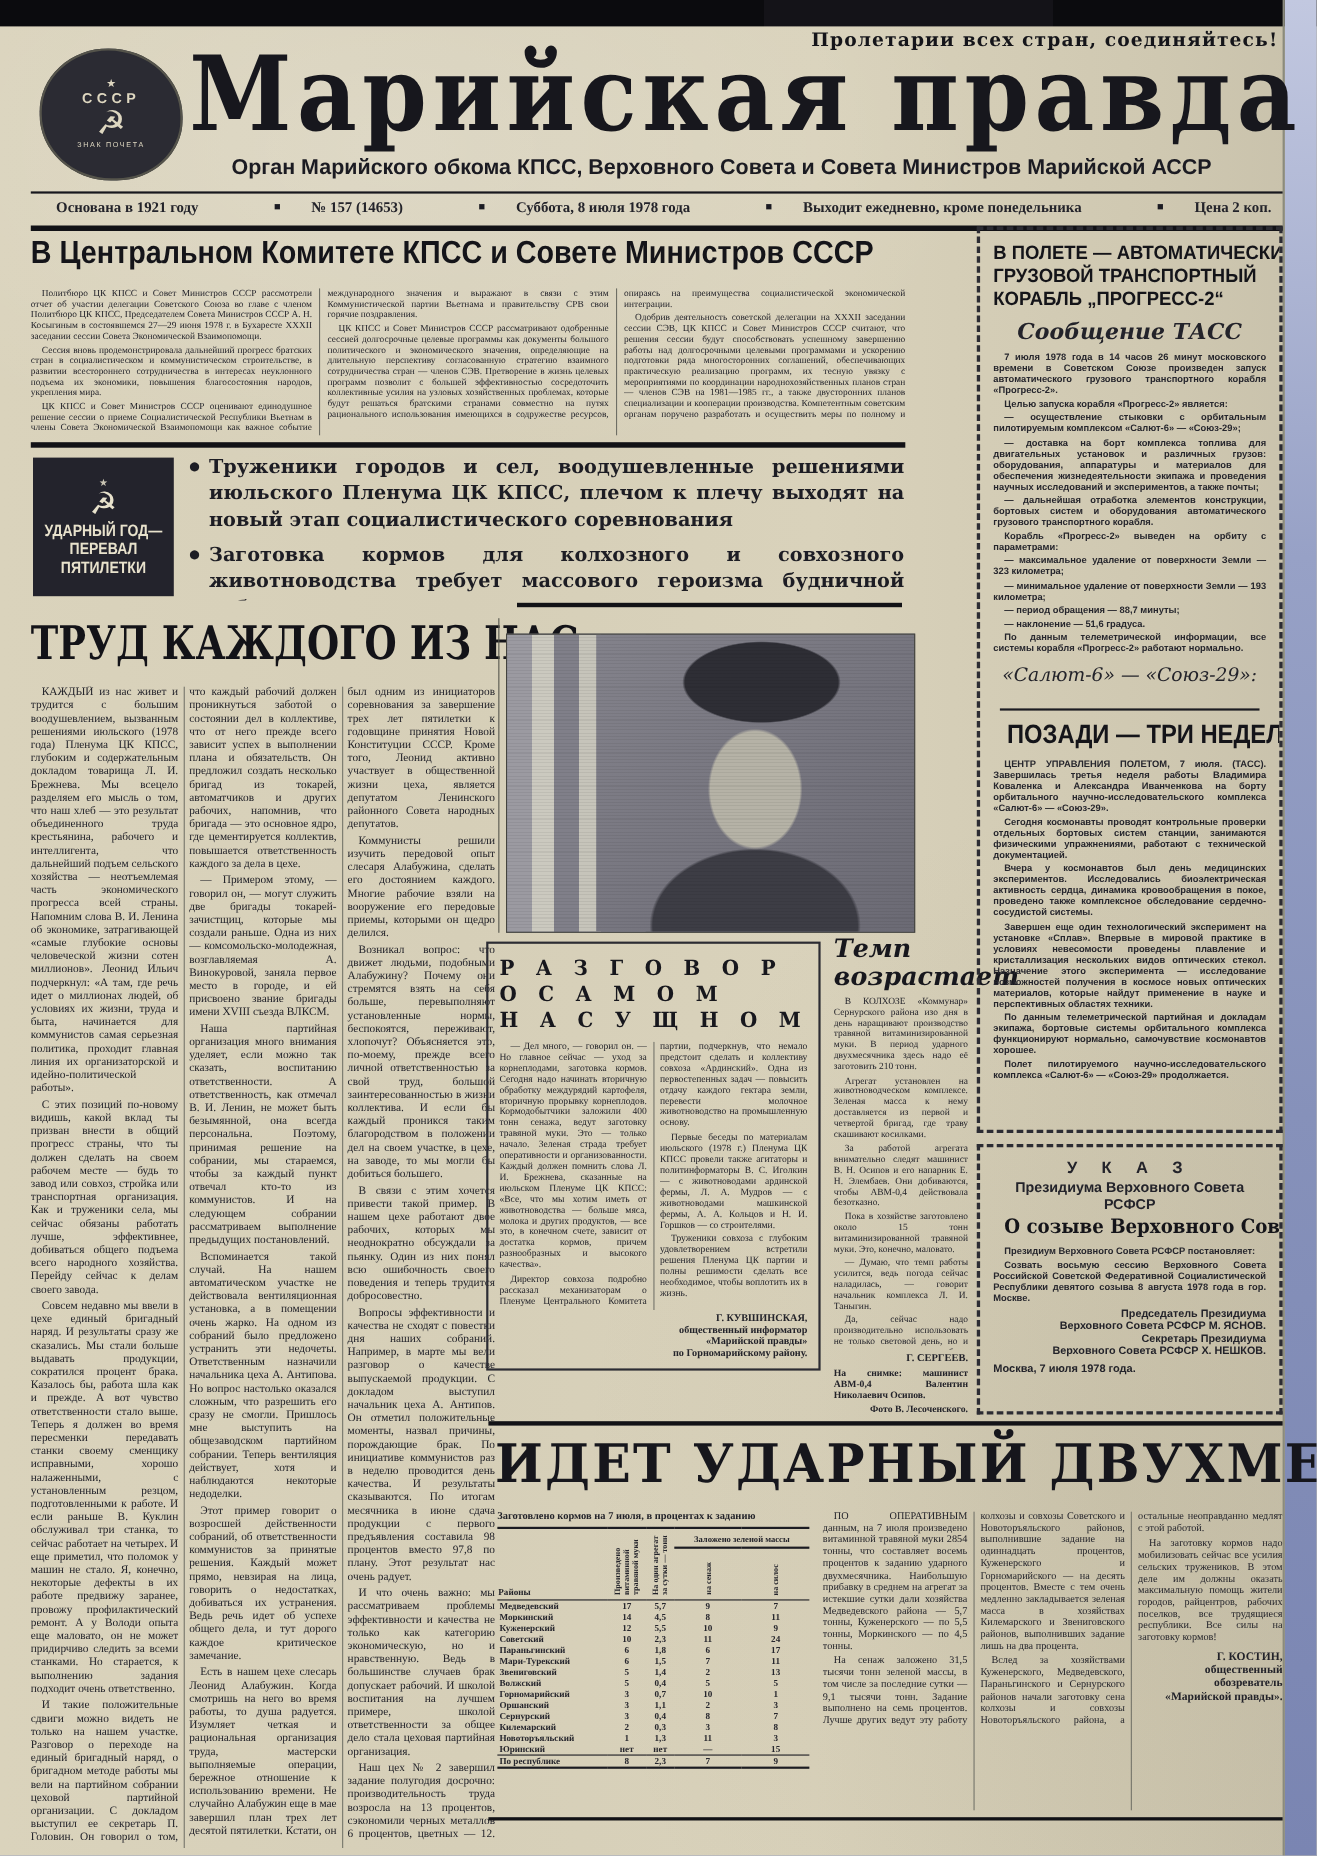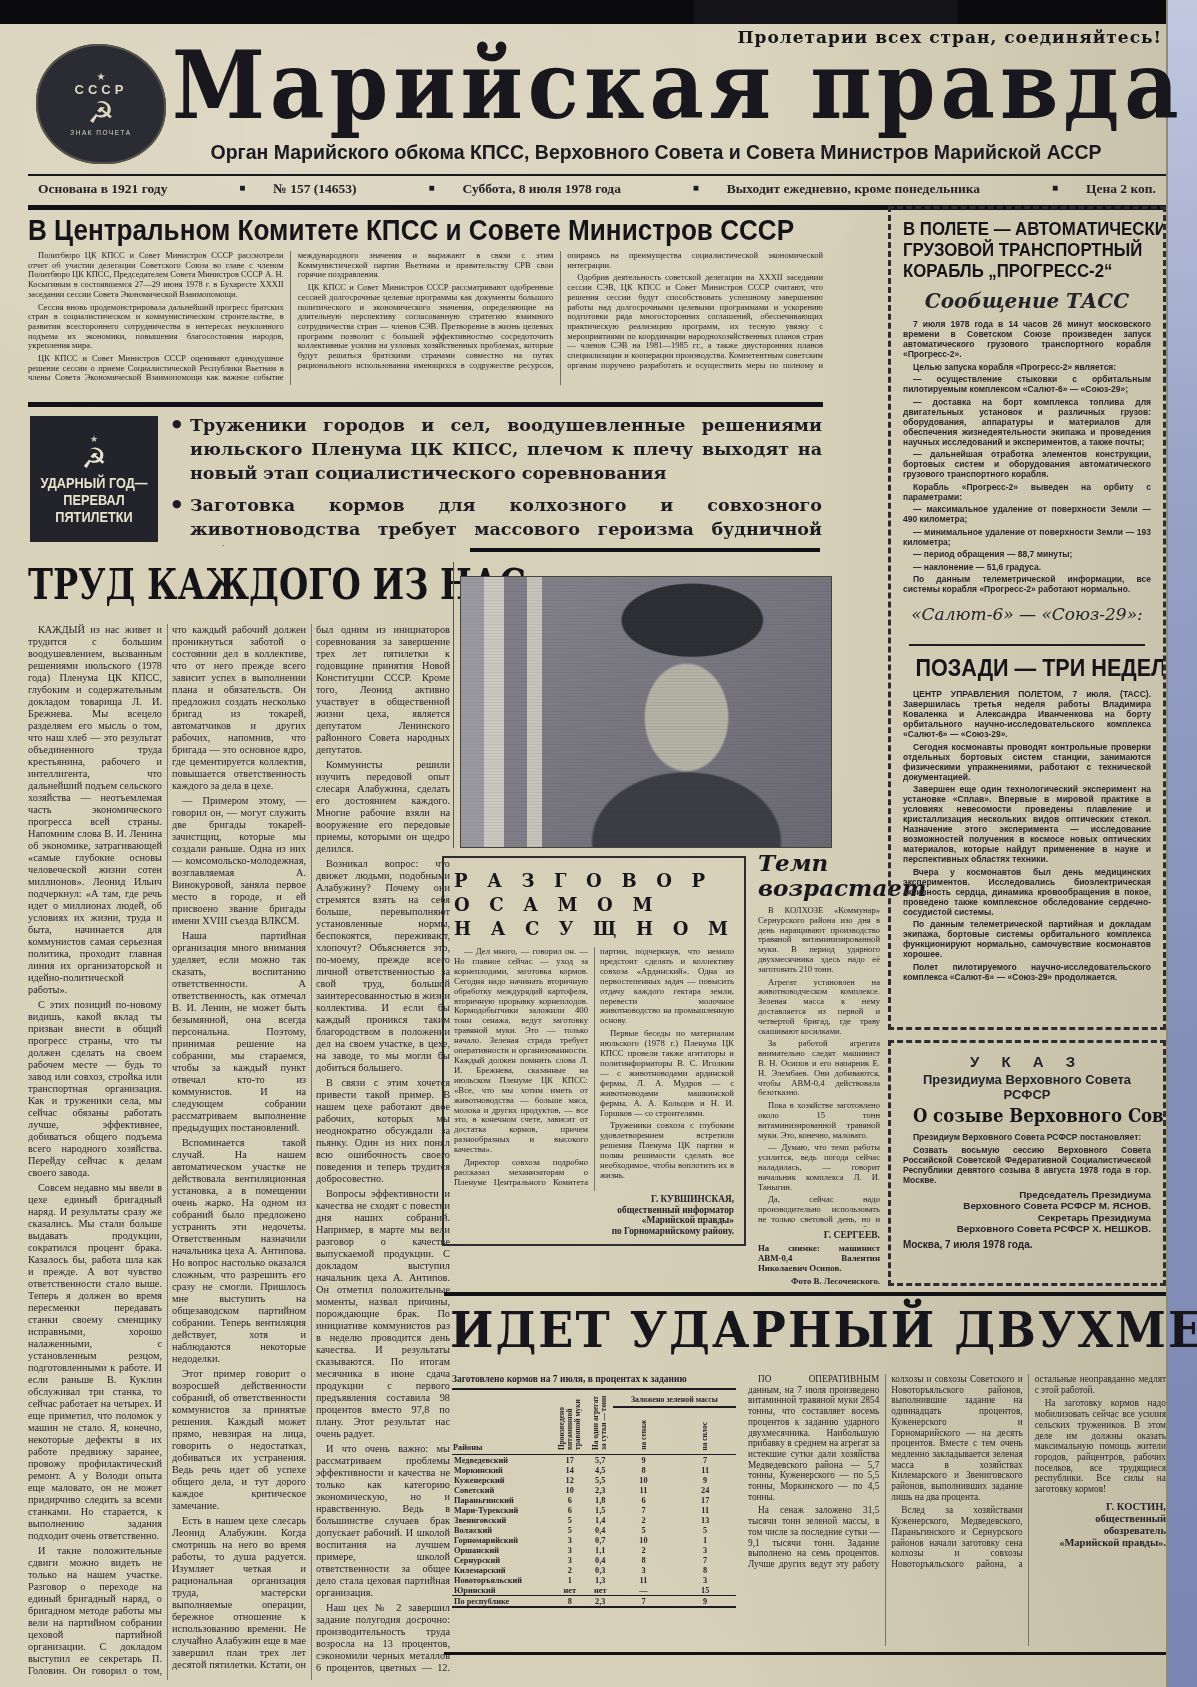--- a/index.html
+++ b/index.html
@@ -19,27 +19,27 @@
   
   .slogan{left:688px;top:27px;width:474px;text-align:right;font-weight:bold;font-size:17px;letter-spacing:1px;color:#15151a;font-family:"DejaVu Serif",serif;}
   .emblem{left:36px;top:44px;width:130px;height:120px;background:#2b2b33;border-radius:48% 52% 46% 50%;display:flex;flex-direction:column;align-items:center;justify-content:center;color:#ded7c0;box-shadow:0 0 0 2px #55544b inset;}
   .emblem-star{font-size:10px;line-height:10px;}
   .emblem-cccp{font-size:13px;font-weight:bold;letter-spacing:4px;font-family:"Liberation Sans",sans-serif;}
   .emblem-hs{font-size:30px;line-height:32px;}
   .emblem-label{font-size:6.5px;letter-spacing:1.5px;font-family:"Liberation Sans",sans-serif;}
   .title{left:172px;top:30px;width:968px;margin:0;text-align:center;font-family:"DejaVu Serif",serif;font-weight:bold;font-size:84px;letter-spacing:5px;color:#17171d;transform:scaleY(1.12);transform-origin:top center;white-space:nowrap;}
   .organ{left:172px;top:141px;width:968px;text-align:center;font-family:"Liberation Sans",sans-serif;font-weight:bold;font-size:19.5px;color:#1b1b22;}
   .infobar{left:28px;top:174px;width:1138px;height:28px;border-top:2px solid #17171d;display:flex;justify-content:space-between;align-items:center;font-weight:bold;font-size:13.5px;padding:0 10px;}
-  .info-item{white-space:nowrap;}
+  .info-item{white-space:nowrap;margin-left:13px;}
   .info-item + .info-item::before{content:"■";font-size:10px;margin-right:28px;position:relative;top:-2px;color:#1b1b22;}
   .rule{background:#121216;}
   .rule1{left:28px;top:205px;width:1138px;height:5px;}
   
   .ck-head{left:28px;top:214px;width:800px;font-family:"Liberation Sans",sans-serif;font-weight:bold;font-size:29px;white-space:nowrap;transform:scaleX(0.9);transform-origin:left top;color:#141419;}
-  .ck-cols{left:28px;top:251px;width:795px;height:134px;column-count:3;column-gap:14px;column-rule:1px solid #6e6e64;font-size:8.5px;line-height:9.7px;text-align:justify;overflow:hidden;}
+  .ck-cols{left:28px;top:262px;width:795px;height:134px;column-count:3;column-gap:14px;column-rule:1px solid #6e6e64;font-size:8.5px;line-height:9.7px;text-align:justify;overflow:hidden;}
   .para{margin:0 0 3px 0;text-indent:10px;}
   .rule2{left:28px;top:402px;width:795px;height:5px;}
   
   .badge{left:30px;top:416px;width:128px;height:126px;background:#23232c;color:#e8e2cc;display:flex;flex-direction:column;align-items:center;justify-content:center;text-align:center;}
   .badge-star{font-size:9px;opacity:.85;}
   .badge-hs{font-size:28px;line-height:30px;}
   .badge-line{font-family:"Liberation Sans",sans-serif;font-weight:bold;font-size:15px;line-height:17px;transform:scaleX(0.85);white-space:nowrap;margin:0;}
   .banner-bullets{left:172px;top:414px;width:650px;height:132px;font-family:"DejaVu Serif",serif;font-weight:bold;font-size:17.5px;line-height:1.36;text-align:justify;color:#1d1d24;overflow:hidden;}
   .slogan-item{position:relative;padding-left:18px;margin:0 0 9px 0;text-indent:0;}
   .slogan-item::before{content:"●";position:absolute;left:0;top:3px;font-size:11px;}
@@ -226,33 +226,33 @@
         <div class="prog-head-line">КОРАБЛЬ  „ПРОГРЕСС-2“</div>
       </div>
     <div class="tass">Сообщение ТАСС</div>
     <div class="agate">
         <p class="para">7 июля 1978 года в 14 часов 26 минут московского времени в Советском Союзе произведен запуск автоматического грузового транспортного корабля «Прогресс-2».</p>
         <p class="para">Целью запуска корабля «Прогресс-2» является:</p>
         <p class="para">— осуществление стыковки с орбитальным пилотируемым комплексом «Салют-6» — «Союз-29»;</p>
         <p class="para">— доставка на борт комплекса топлива для двигательных установок и различных грузов: оборудования, аппаратуры и материалов для обеспечения жизнедеятельности экипажа и проведения научных исследований и экспериментов, а также почты;</p>
         <p class="para">— дальнейшая отработка элементов конструкции, бортовых систем и оборудования автоматического грузового транспортного корабля.</p>
         <p class="para">Корабль «Прогресс-2» выведен на орбиту с параметрами:</p>
-        <p class="para">— максимальное удаление от поверхности Земли — 490 километра;</p>
+        <p class="para">— максимальное удаление от поверхности Земли — 323 километра;</p>
         <p class="para">— минимальное удаление от поверхности Земли — 193 километра;</p>
         <p class="para">— период обращения — 88,7 минуты;</p>
         <p class="para">— наклонение — 51,6 градуса.</p>
         <p class="para">По данным телеметрической информации, все системы корабля «Прогресс-2» работают нормально.</p>
       </div>
     <div class="salut">«Салют-6» — «Союз-29»:</div>
     <div class="pozadi-head">ПОЗАДИ — ТРИ НЕДЕЛИ</div>
     <div class="agate">
         <p class="para">ЦЕНТР УПРАВЛЕНИЯ ПОЛЕТОМ, 7 июля. (ТАСС). Завершилась третья неделя работы Владимира Коваленка и Александра Иванченкова на борту орбитального научно-исследовательского комплекса «Салют-6» — «Союз-29».</p>
         <p class="para">Сегодня космонавты проводят контрольные проверки отдельных бортовых систем станции, занимаются физическими упражнениями, работают с технической документацией.</p>
+        <p class="para">Вчера у космонавтов был день медицинских экспериментов. Исследовались биоэлектрическая активность сердца, динамика кровообращения в покое, проведено также комплексное обследование сердечно-сосудистой системы.</p>
         <p class="para">Завершен еще один технологический эксперимент на установке «Сплав». Впервые в мировой практике в условиях невесомости проведены плавление и кристаллизация нескольких видов оптических стекол. Назначение этого эксперимента — исследование возможностей получения в космосе новых оптических материалов, которые найдут применение в науке и перспективных областях техники.</p>
-        <p class="para">Вчера у космонавтов был день медицинских экспериментов. Исследовались биоэлектрическая активность сердца, динамика кровообращения в покое, проведено также комплексное обследование сердечно-сосудистой системы.</p>
         <p class="para">По данным телеметрической партийная и докладам экипажа, бортовые системы орбитального комплекса функционируют нормально, самочувствие космонавтов хорошее.</p>
         <p class="para">Полет пилотируемого научно-исследовательского комплекса «Салют-6» — «Союз-29» продолжается.</p>
       </div>
   </div>
 
   <div class="abs dashbox ukazbox">
     <div class="ukaz-kicker">У К А З</div>
     <div class="ukaz-sub">Президиума Верховного Совета РСФСР</div>
     <div class="ukaz-head">О созыве Верховного Совета РСФСР</div>
     <div class="agate">

